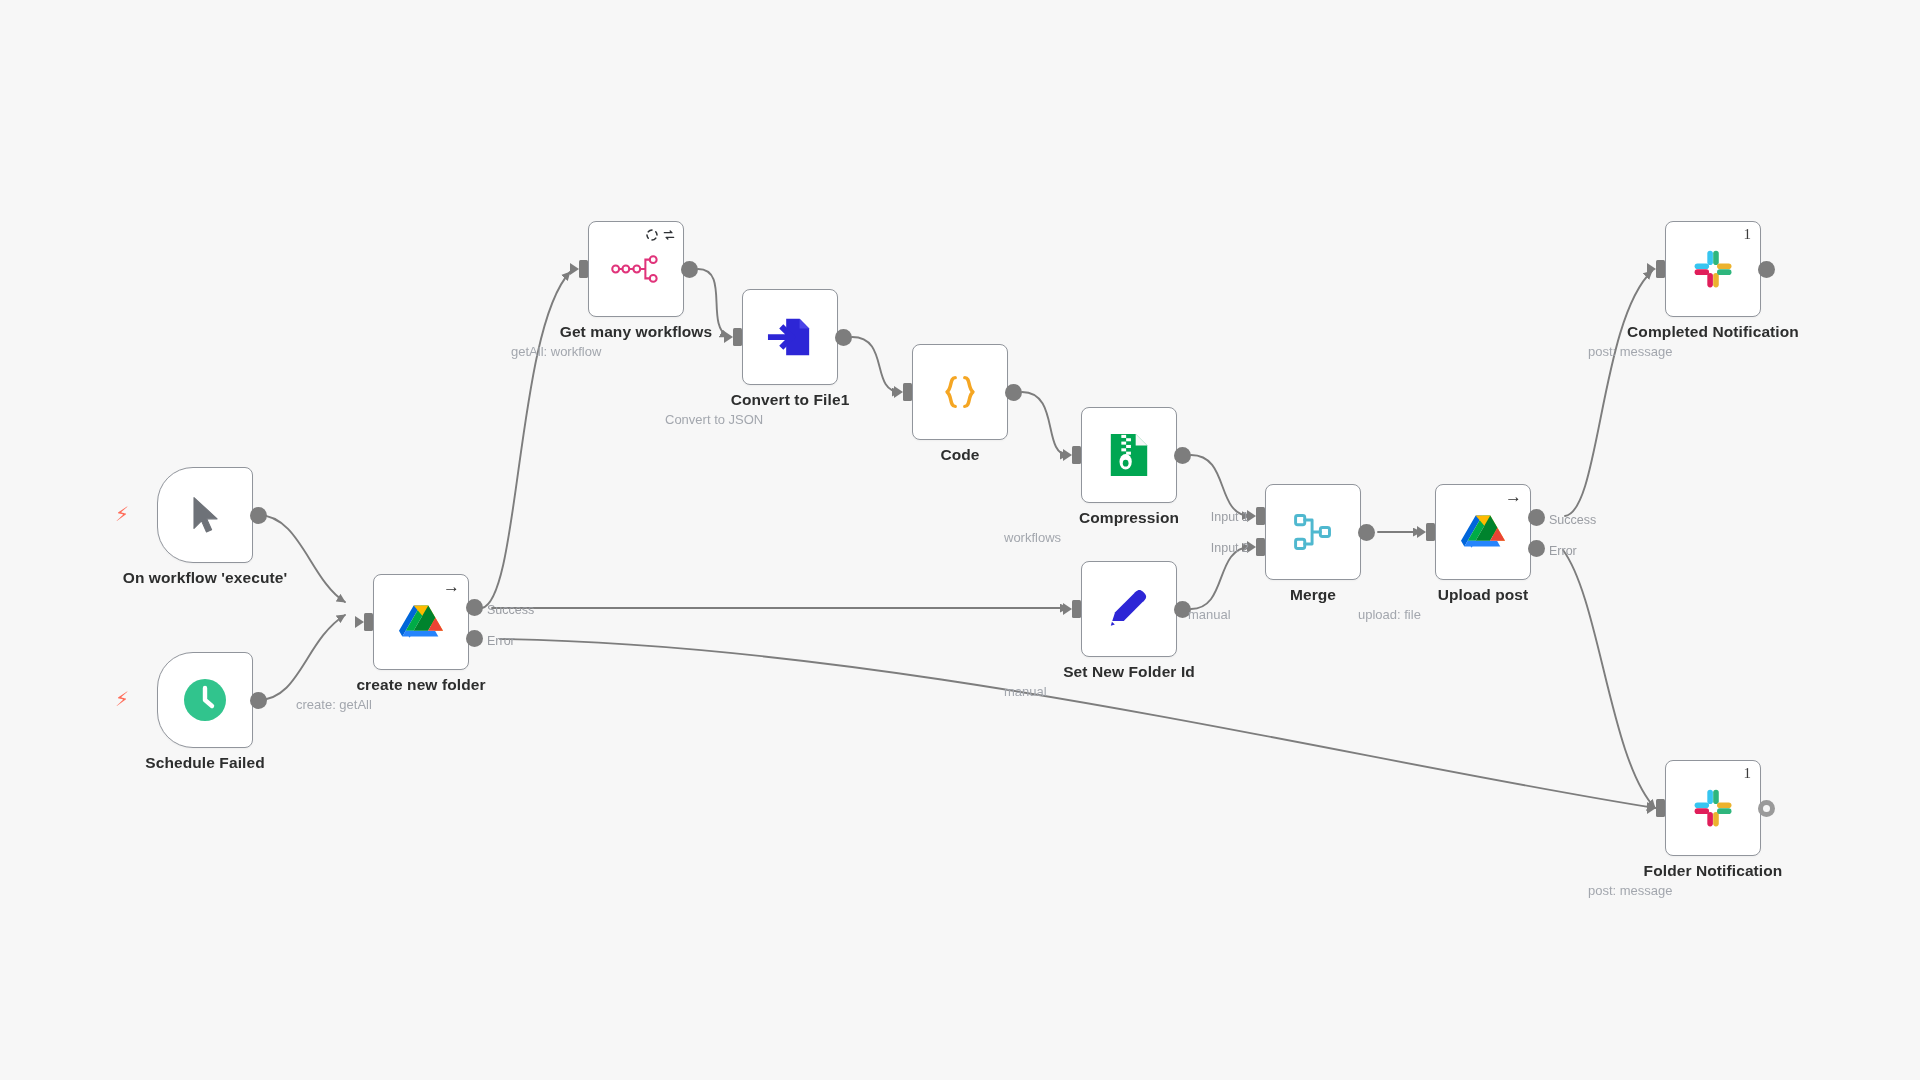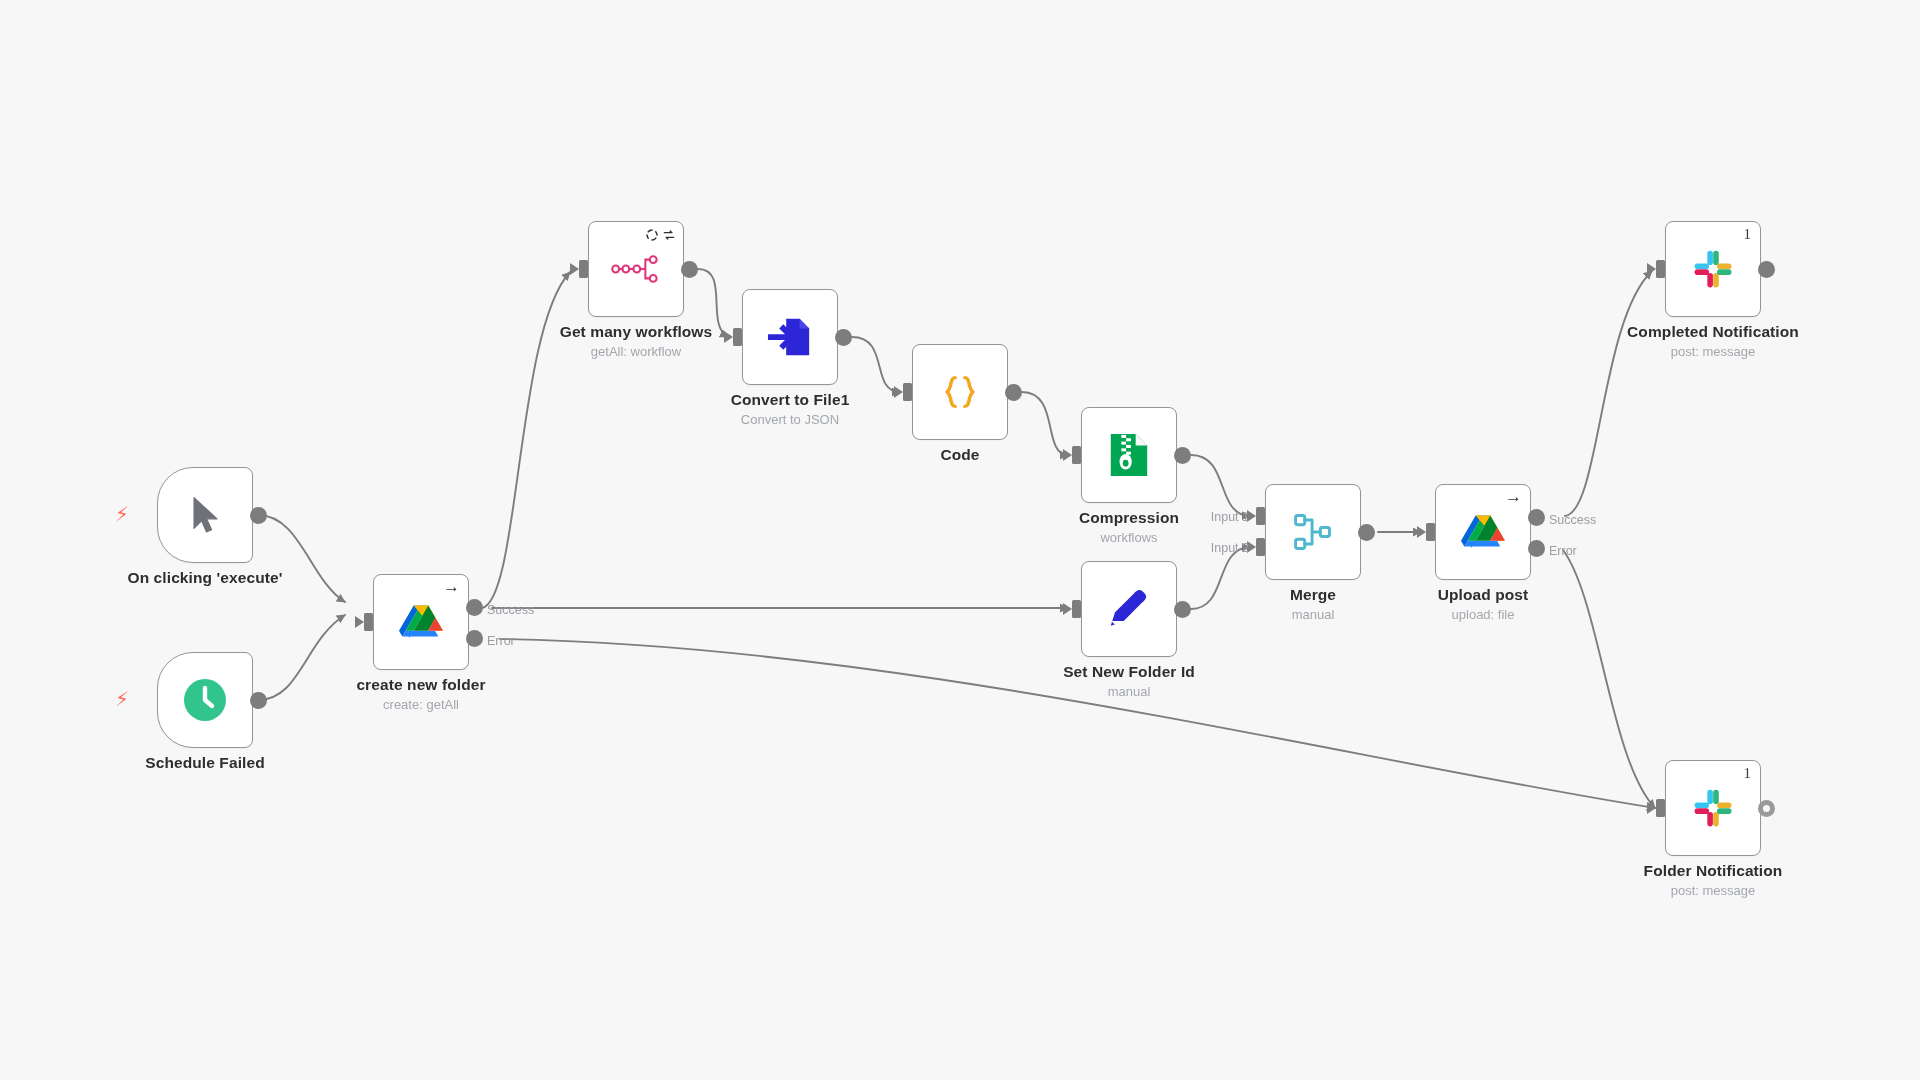--- a/index.html
+++ b/index.html
@@ -54,21 +54,21 @@
     font-weight: 700;
     color: #2d2e2e;
     letter-spacing: 0.1px;
     white-space: nowrap;
   }
   .node-sublabel {
     position: absolute;
     left: -125px;
     top: 75px;
     width: 250px;
-    text-align: center;
+    text-align: left;
     font-size: 13px;
     font-weight: 400;
     color: #a3a7ae;
     white-space: nowrap;
   }
   
   .port-in {
     position: absolute;
     width: 9px; height: 18px;
     background: #7d7d7d;
@@ -181,21 +181,21 @@
 
   <div class="node" id="node-on-clicking-execute" style="left:205px; top:515px;">
     <span class="trigger-bolt" style="left:-90px; top:-11px;">⚡</span>
     <div class="node-box trigger">
       <div class="node-icon">
         <svg width="44" height="44" viewBox="0 0 24 24">
           <path d="M6 2.5 L6 19.3 L10.1 15.2 L12.8 21.3 L15.6 20.1 L12.9 14.1 L18.6 14.1 Z" fill="#6e7278" stroke="#6e7278" stroke-width="0.6" stroke-linejoin="round"></path>
         </svg>
       </div>
     </div>
-    <div class="node-label">On clicking 'execute'</div>
+    <div class="node-label">On workflow 'execute'</div>
     <div class="port-out" style="left:45px; top:-8px;"></div>
   </div>
 
   <div class="node" id="node-schedule-trigger" style="left:205px; top:700px;">
     <span class="trigger-bolt" style="left:-90px; top:-11px;">⚡</span>
     <div class="node-box trigger">
       <div class="node-icon">
         <svg width="48" height="48" viewBox="0 0 48 48">
           <circle cx="24" cy="24" r="21" fill="#31c48d"></circle>
           <path d="M24 12 L24 24 L31 30" stroke="#ffffff" stroke-width="4.4" stroke-linecap="round" stroke-linejoin="round" fill="none"></path>

